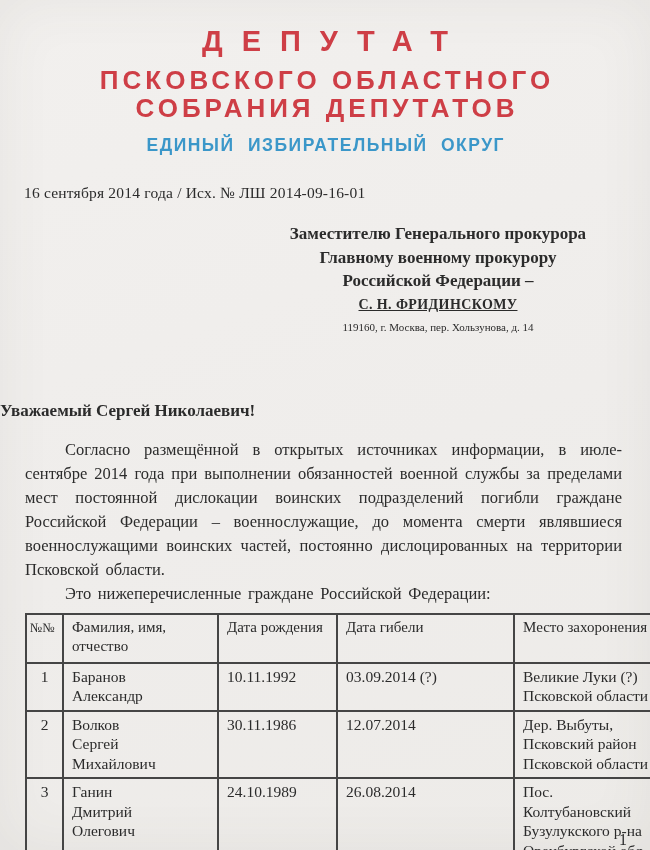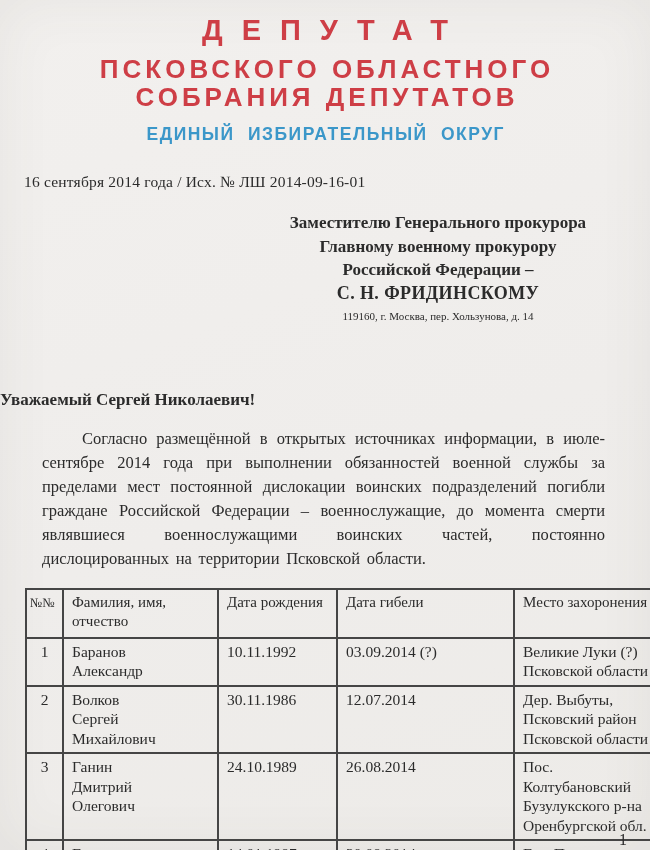--- a/index.html
+++ b/index.html
@@ -11,21 +11,21 @@
   .page {
     position: relative;
     width: 650px; height: 850px;
     overflow: hidden;
     color: #2b2b2b;
     background: linear-gradient(160deg, #f2f0ee 0%, #efedeb 55%, #edebe8 100%);
     box-shadow: inset 0 0 55px rgba(90,80,70,0.07);
   }
 
   
-  .letterhead { padding-top: 13px; text-align: center; font-family: "Liberation Sans", sans-serif; font-weight: bold; }
+  .letterhead { padding-top: 24px; text-align: center; font-family: "Liberation Sans", sans-serif; font-weight: bold; }
   .lh-title {
     color: #ce3e46;
     font-size: 29px;
     letter-spacing: 19px;
     text-indent: 19px;
     line-height: 34px;
   }
   .lh-sub {
     color: #ce3e46;
     font-size: 26px;
@@ -53,35 +53,35 @@
 
   
   .addressee {
     width: 380px;
     margin: 20px 22px 0 auto;
     text-align: center;
     font-weight: bold;
     font-size: 17px;
     line-height: 23.5px;
   }
-  .addr-name { font-size: 18px; letter-spacing: 0.4px; }
+  .addr-name { font-size: 14px; letter-spacing: 0.4px; text-decoration: underline; }
   .addr-street { font-weight: normal; font-size: 11px; }
 
   
   .salutation {
     margin-top: 61px;
     text-align: left;
     font-weight: bold;
     font-size: 17px;
   }
 
   
   .body-text { margin: 17px 28px 0 25px; }
   .body-text p {
-    margin: 17px;
+    margin: 0;
     font-size: 16.5px;
     line-height: 24px;
     text-align: justify;
     text-indent: 40px;
     word-spacing: 2.5px;
   }
 
   
   table.casualties {
     margin: 7px 0 0 25px;
@@ -134,20 +134,21 @@
     <div>Главному военному прокурору</div>
     <div>Российской Федерации –</div>
     <div class="addr-name">С. Н. ФРИДИНСКОМУ</div>
     <div class="addr-street">119160, г. Москва, пер. Хользунова, д. 14</div>
   </div>
 
   <div class="salutation">Уважаемый Сергей Николаевич!</div>
 
   <div class="body-text">
     <p>Согласно размещённой в открытых источниках информации, в июле-сентябре 2014 года при выполнении обязанностей военной службы за пределами мест постоянной дислокации воинских подразделений погибли граждане Российской Федерации – военнослужащие, до момента смерти являвшиеся военнослужащими воинских частей, постоянно дислоцированных на территории Псковской области.</p>
+    <p>Это нижеперечисленные граждане Российской Федерации:</p>
   </div>
 
   <table class="casualties">
     <thead>
       <tr>
         <th class="col-num">№№</th>
         <th class="col-name">Фамилия, имя,
 отчество</th>
         <th class="col-birth">Дата рождения</th>
         <th class="col-death">Дата гибели</th>

